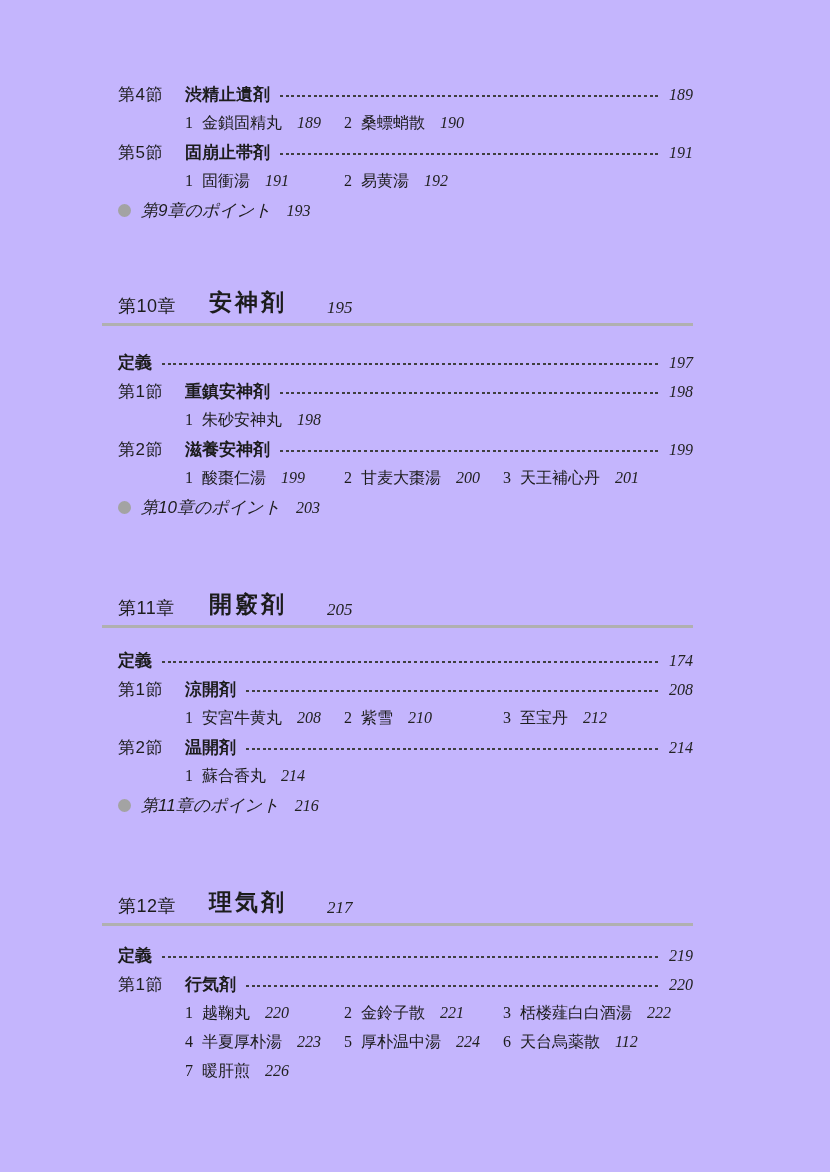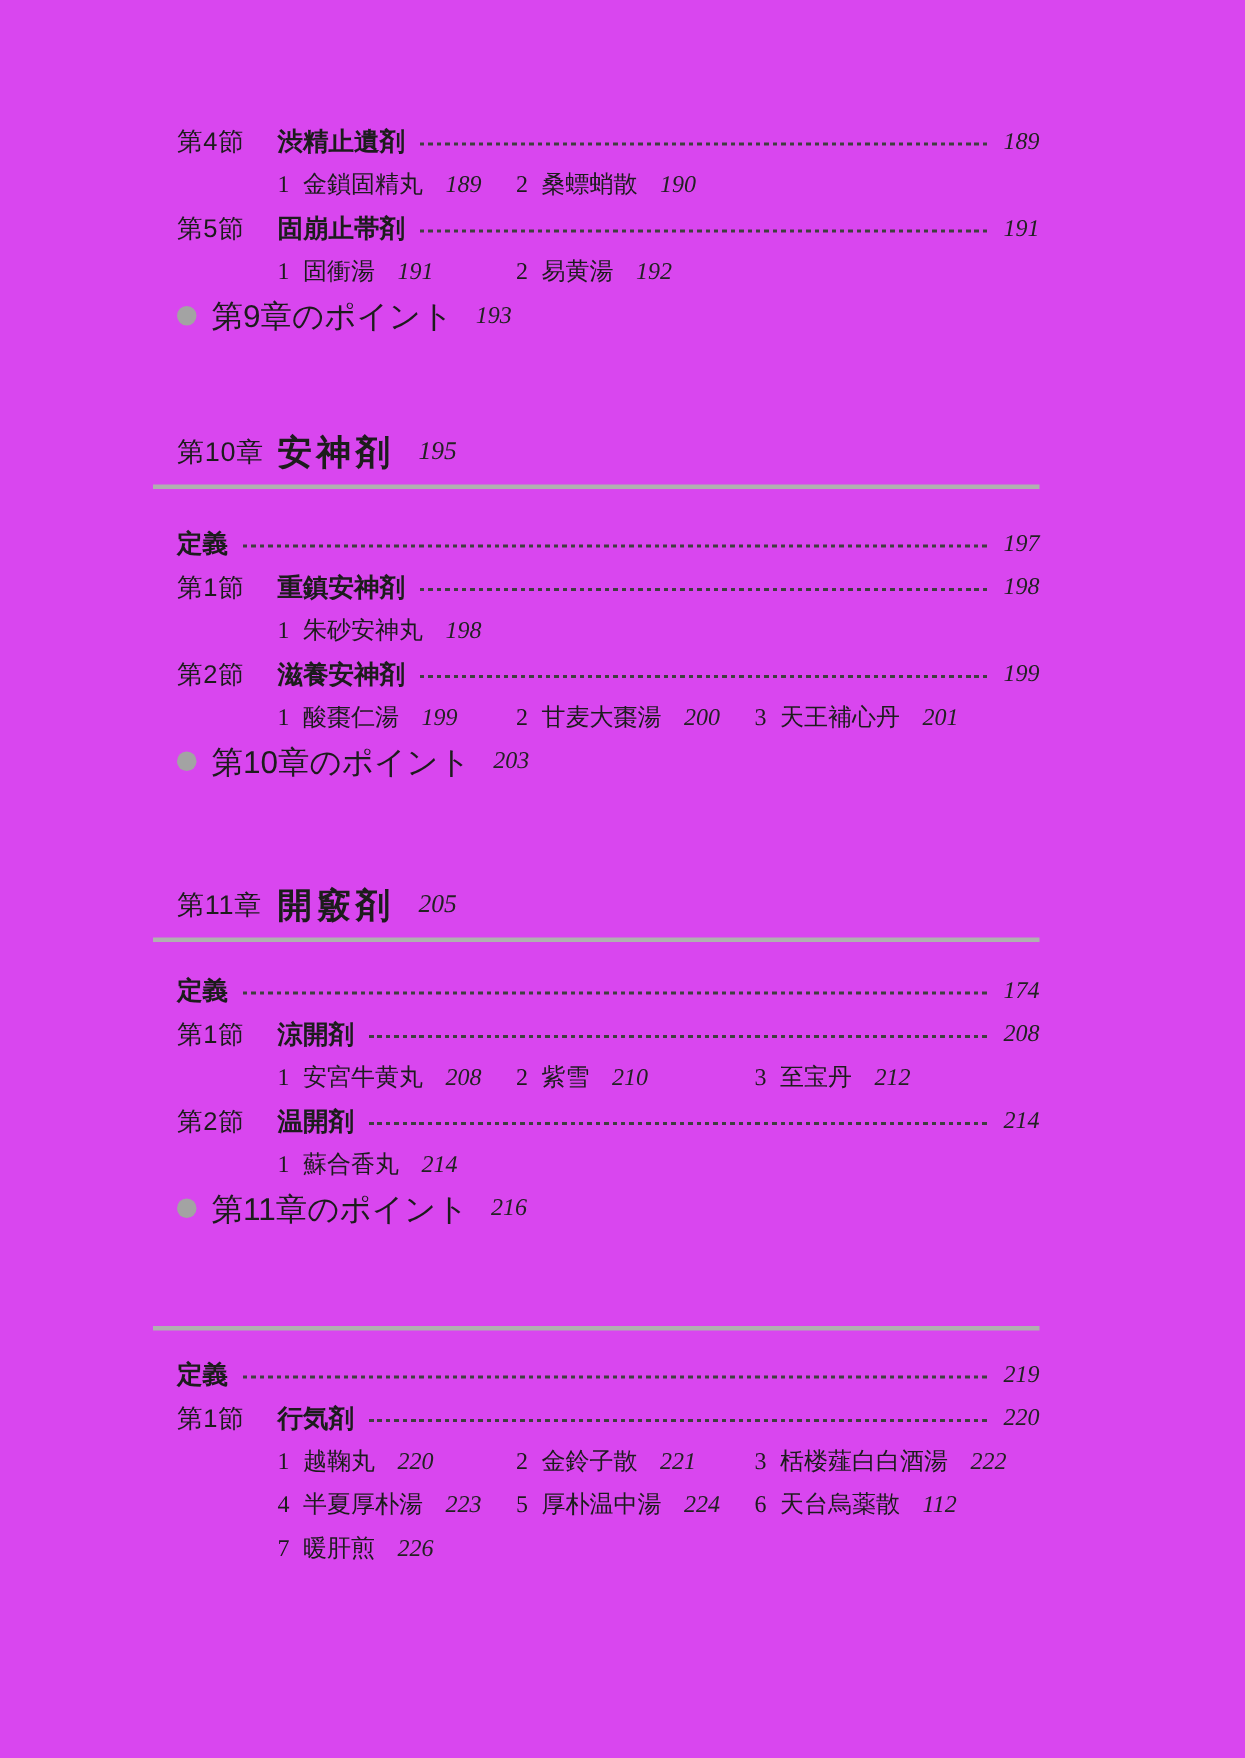--- a/index.html
+++ b/index.html
@@ -1,39 +1,39 @@
 <!DOCTYPE html>
 <html><head>
 <meta charset="utf-8">
 <style>
   html,body{margin:0;padding:0;}
   body{background:#ffffff;}
   .page{
     position:relative;
     width:830px;height:1172px;
-    background:#d946ef;
+    background:#c4b5fd;
     font-family:"Liberation Sans",sans-serif;
     color:#1c1c1c;
     overflow:hidden;
   }
   .content{
     position:absolute;
     left:118px;top:80px;
     width:575px;
   }
   
   [data-block="1"]{margin-top:59px;}
   [data-block="2"]{margin-top:22px;}
   [data-block="3"]{margin-top:64px;}
   [data-block="4"]{margin-top:18px;}
   [data-block="5"]{margin-top:64px;}
   [data-block="6"]{margin-top:15px;}
 
   
-  .ch-head{display:flex;align-items:center;height:34px;}
+  .ch-head{display:flex;align-items:flex-end;height:34px;gap:24px;}
   .ch-label{flex:none;width:67px;font-size:18px;letter-spacing:0.5px;}
   .ch-title{
     flex:none;
     font-family:"Liberation Serif",serif;
     font-weight:bold;font-size:23px;letter-spacing:3px;
   }
   .ch-page{
     flex:none;margin-left:16px;
     font-family:"Liberation Serif",serif;
     font-style:italic;font-size:17px;color:#222;
@@ -70,21 +70,21 @@
     margin-left:15px;
     font-family:"Liberation Serif",serif;
     font-style:italic;font-size:16px;color:#222;
   }
 
   
   .bullet{
     flex:none;width:13px;height:13px;border-radius:50%;
     background:#a3a3a3;margin-right:10px;
   }
-  .point-title{flex:none;font-size:21px;}
+  .point-title{flex:none;font-size:17px;font-style:italic;}
 </style>
 </head>
 <body>
 
 <div class="page">
   <div class="content">
       <div class="rows-group" data-block="0">
         <div class="row sec-row">
           <span class="sec-label">第4節</span>
           <span class="sec-title">渋精止遺剤</span>
@@ -233,20 +233,25 @@
             <span class="item-pg">214</span>
           </div>
         </div>
         <div class="row point-row">
           <span class="bullet"></span>
           <span class="point-title">第11章のポイント</span>
           <span class="item-pg">216</span>
         </div>
       </div>
       <div class="chapter" data-block="5">
+        <div class="ch-head">
+          <span class="ch-label">第12章</span>
+          <span class="ch-title">理気剤</span>
+          <span class="ch-page">217</span>
+        </div>
         <div class="ch-rule"></div>
       </div>
       <div class="rows-group" data-block="6">
         <div class="row sec-row">
           <span class="sec-title">定義</span>
           <span class="leader"></span>
           <span class="pg">219</span>
         </div>
         <div class="row sec-row">
           <span class="sec-label">第1節</span>

